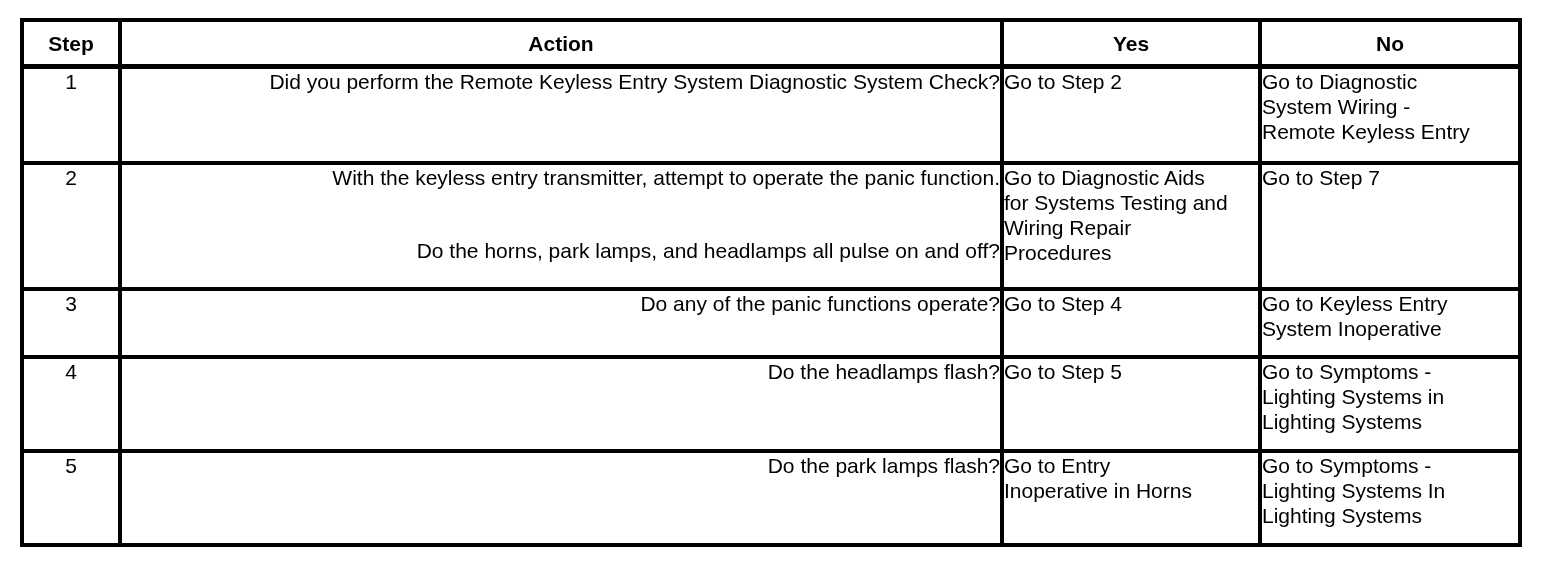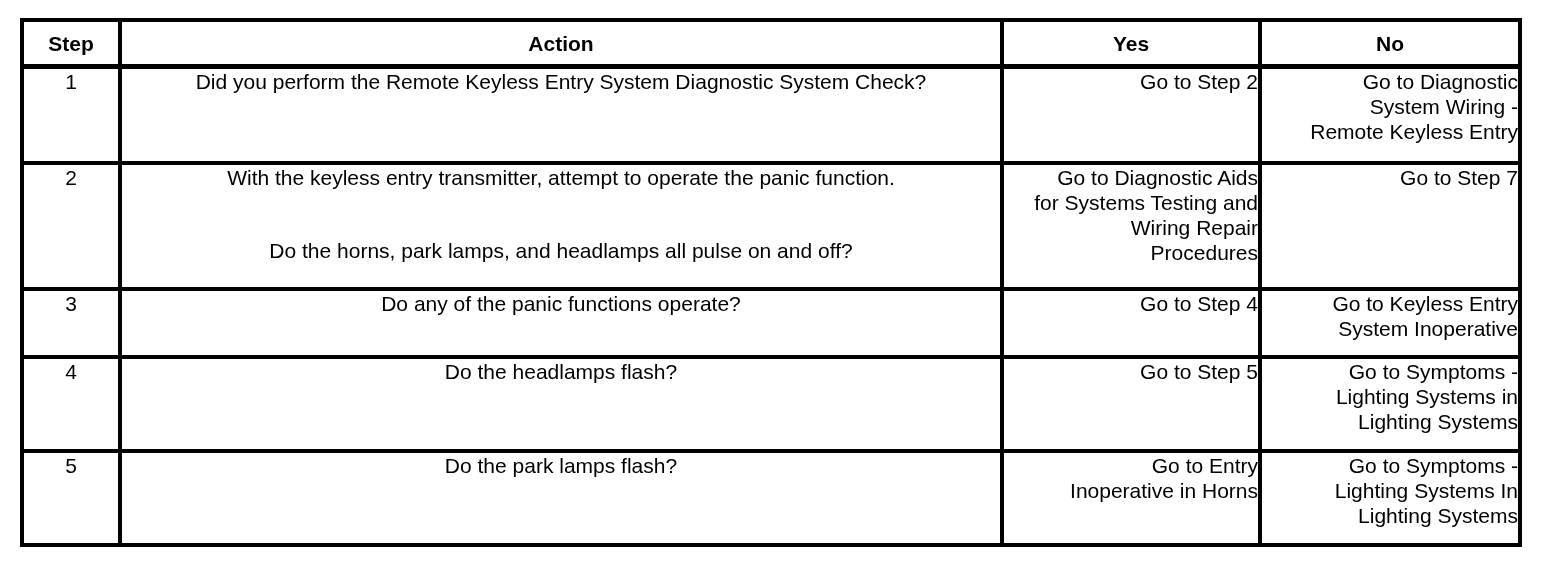--- a/index.html
+++ b/index.html
@@ -60,35 +60,35 @@
 
   
   td.step-cell {
     text-align: center;
     vertical-align: middle;
     font-size: 21px;
   }
 
   
   td.action-cell {
-    text-align: center;
+    text-align: right;
     vertical-align: top;
     padding: 6px 0 6px 6px;
     margin-top: 15px;
   }
   td.action-cell .para {
     margin: 0;
   }
   td.action-cell .para + .para {
     margin-top: 48px;
   }
 
   
   td.branch-cell {
-    text-align: right;
+    text-align: left;
     vertical-align: bottom;
     padding: 4px 3px 6px 3px;
   }
   td.branch-cell .line {
     display: block;
     white-space: nowrap;
   }
 
   
   tr.r1 td { height: 92px; }

